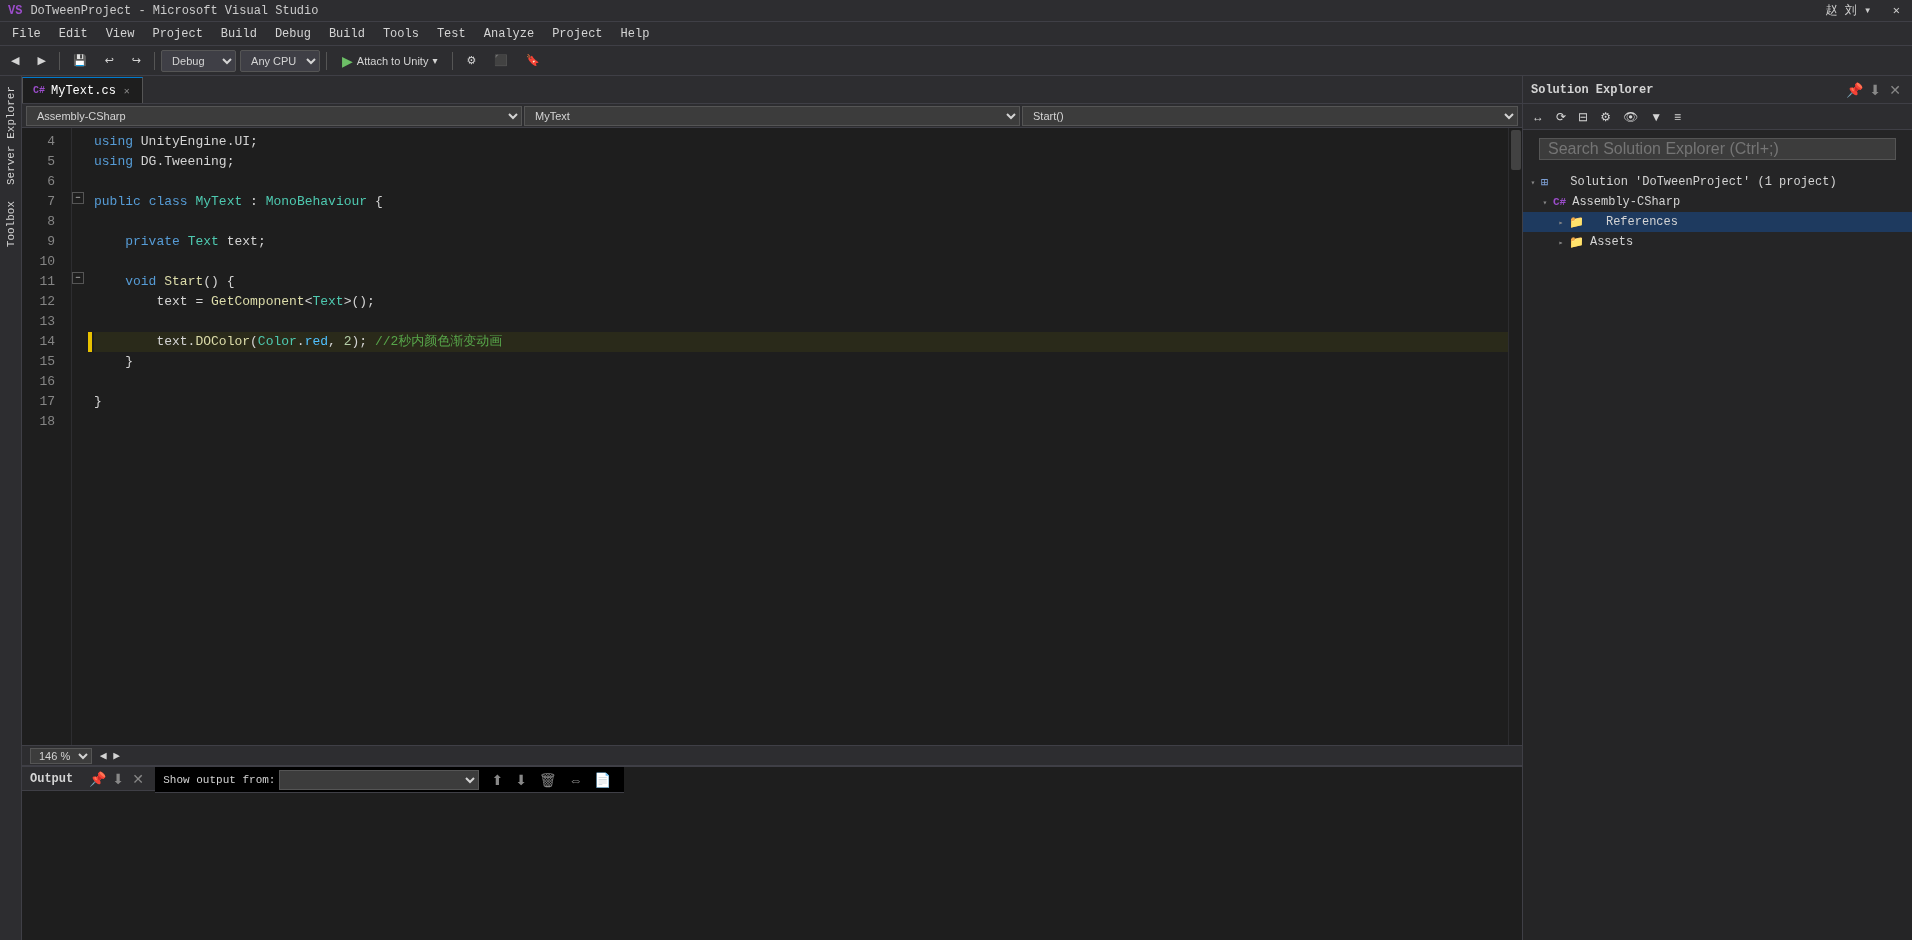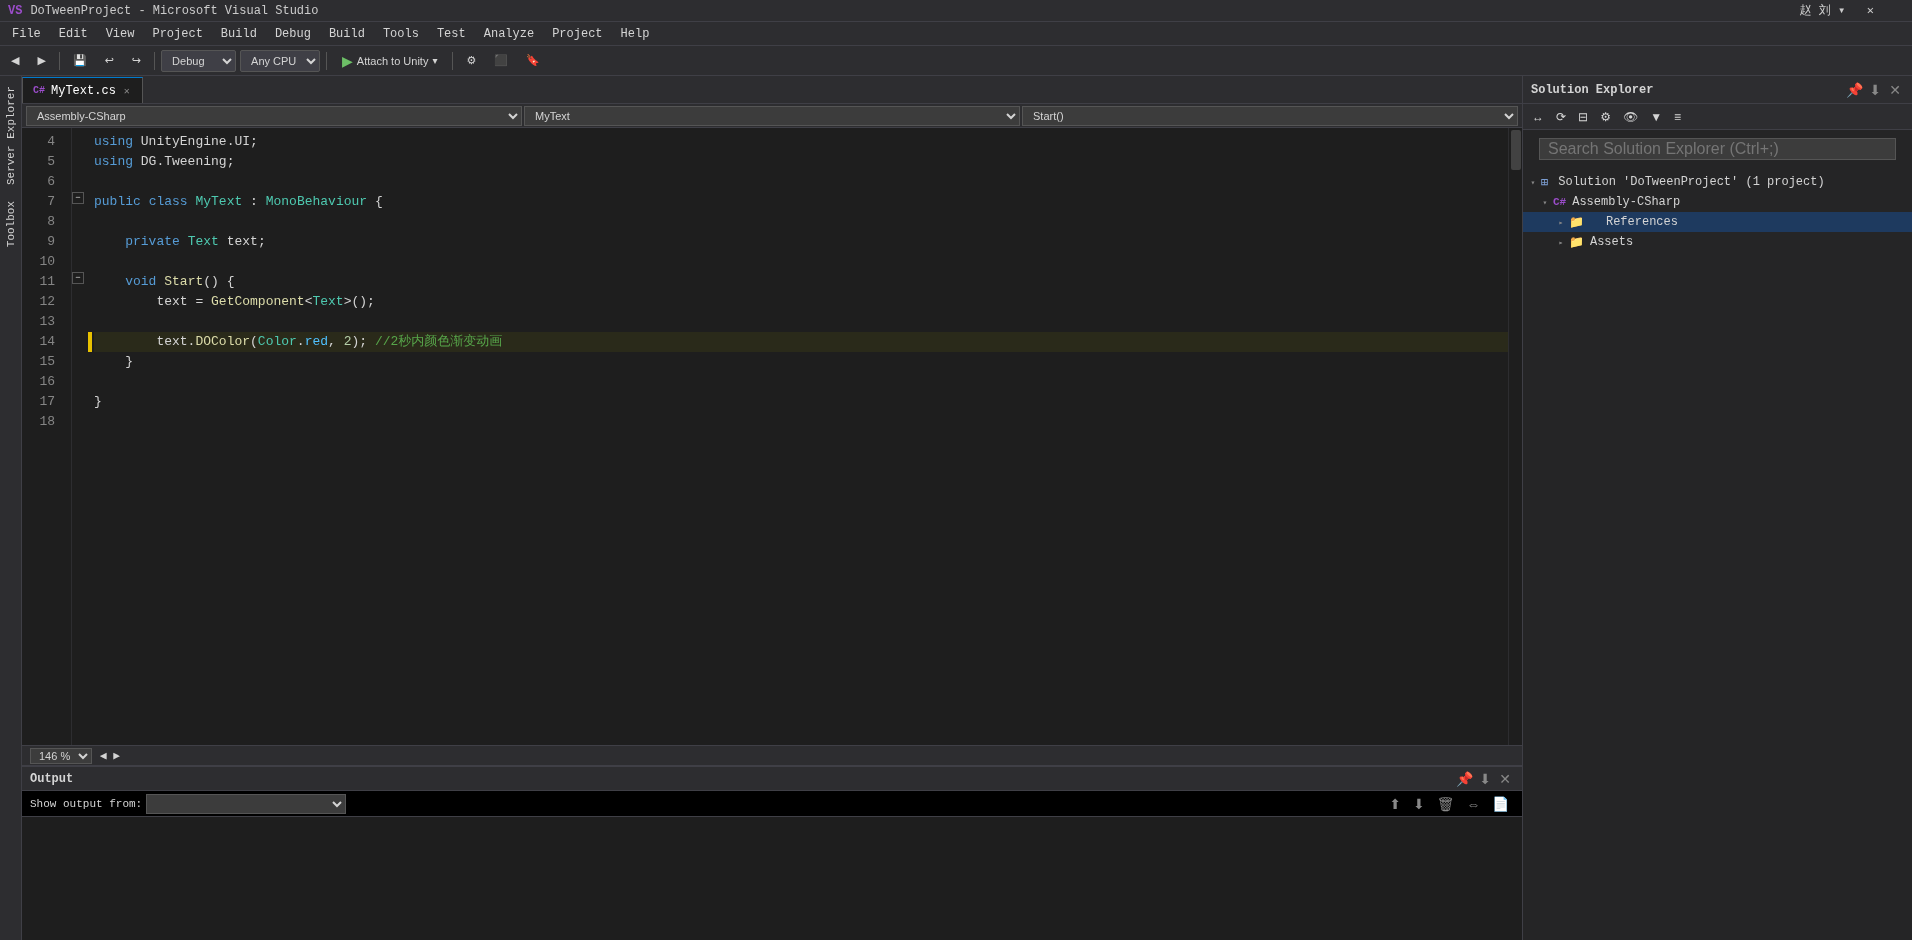--- a/index.html
+++ b/index.html
@@ -299,21 +299,21 @@
       height: 16px;
       cursor: pointer;
     }
 
     
     #output-panel {
       height: 175px;
       background: #1e1e1e;
       border-top: 2px solid #3f3f46;
       display: flex;
-      flex-direction: column;
+      flex-direction: row;
     }
     #output-header {
       background: #2d2d30;
       height: 24px;
       display: flex;
       align-items: center;
       padding: 0 8px;
       border-bottom: 1px solid #3f3f46;
       gap: 8px;
     }
@@ -466,21 +466,21 @@
       flex-shrink: 0;
     }
   </style>
 </head>
 <body>
 
 <div id="title-bar">
   <span class="vs-logo">VS</span>
   <span>DoTweenProject - Microsoft Visual Studio</span>
   <div style="flex:1"></div>
-  <span style="font-size:12px;color:#ccc;margin-right:30px;">赵 刘 ▾ &nbsp; ✕</span>
+  <span style="font-size:12px;color:#ccc;margin-right:4px;">赵 刘 ▾ &nbsp; ✕</span>
 </div>
 
 <div id="menu-bar">
 
 <div class="menu-item">File</div>
     <div class="menu-item">Edit</div>
     <div class="menu-item">View</div>
     <div class="menu-item">Project</div>
     <div class="menu-item">Build</div>
     <div class="menu-item">Debug</div>
@@ -667,21 +667,21 @@
       <button class="se-toolbar-btn">≡</button>
     </div>
     <div style="padding:4px 8px;">
       <input id="se-search" type="text" placeholder="Search Solution Explorer (Ctrl+;)" style="">
     </div>
     <div id="se-tree">
 
     <div class="se-node ">
           <span class="expand-arrow">▾</span>
           <span class="solution-icon">⊞</span>
-          <span style="margin-left: 8px; font-size: 12px;">Solution 'DoTweenProject' (1 project)</span>
+          <span style="margin-left: 20px; font-size: 12px;">Solution 'DoTweenProject' (1 project)</span>
         </div>
         <div class="se-node se-indent-1">
           <span class="expand-arrow">▾</span>
           <span class="csharp-icon">C#</span>
           <span style="margin-left: 4px; font-size: 12px;">Assembly-CSharp</span>
         </div>
         <div class="se-node se-indent-2 references-row">
           <span class="expand-arrow">▸</span>
           <span class="folder-icon">📁</span>
           <span style="margin-left: 20px; font-size: 12px;">References</span>

